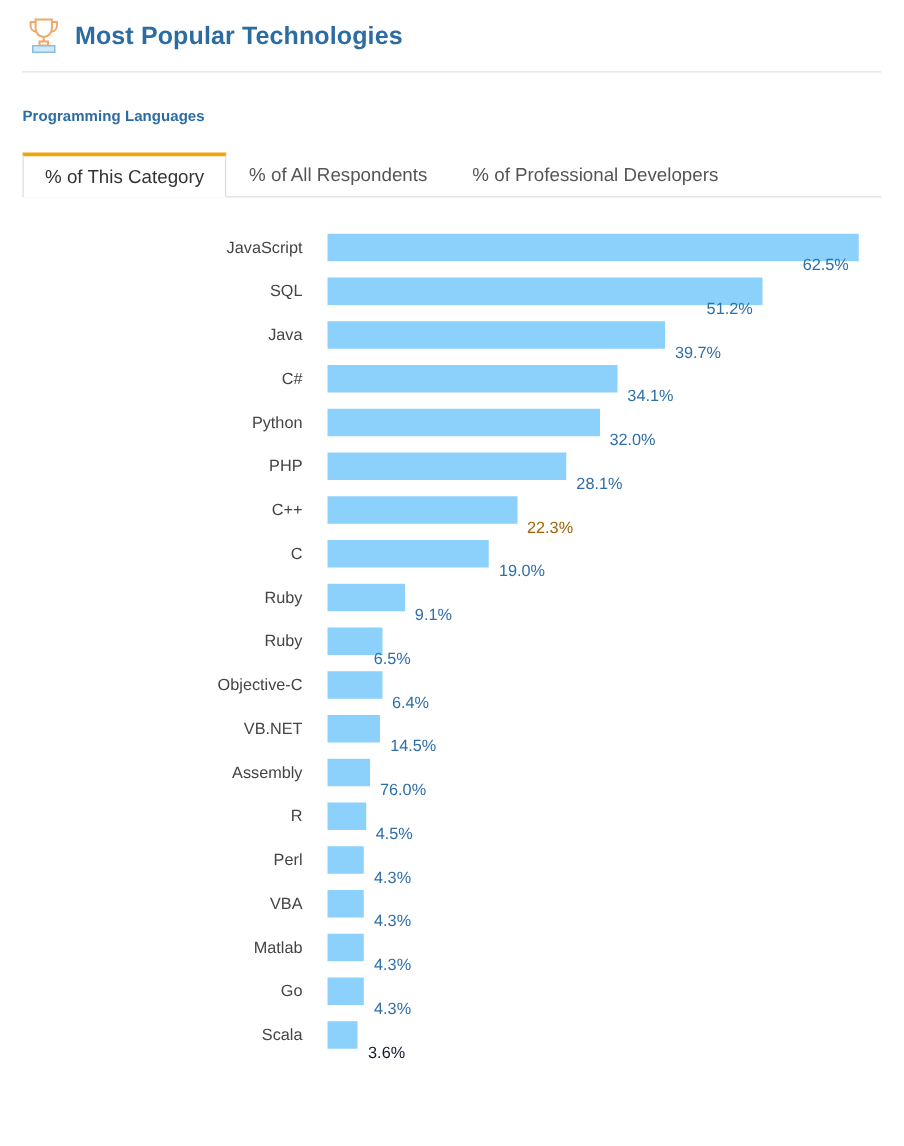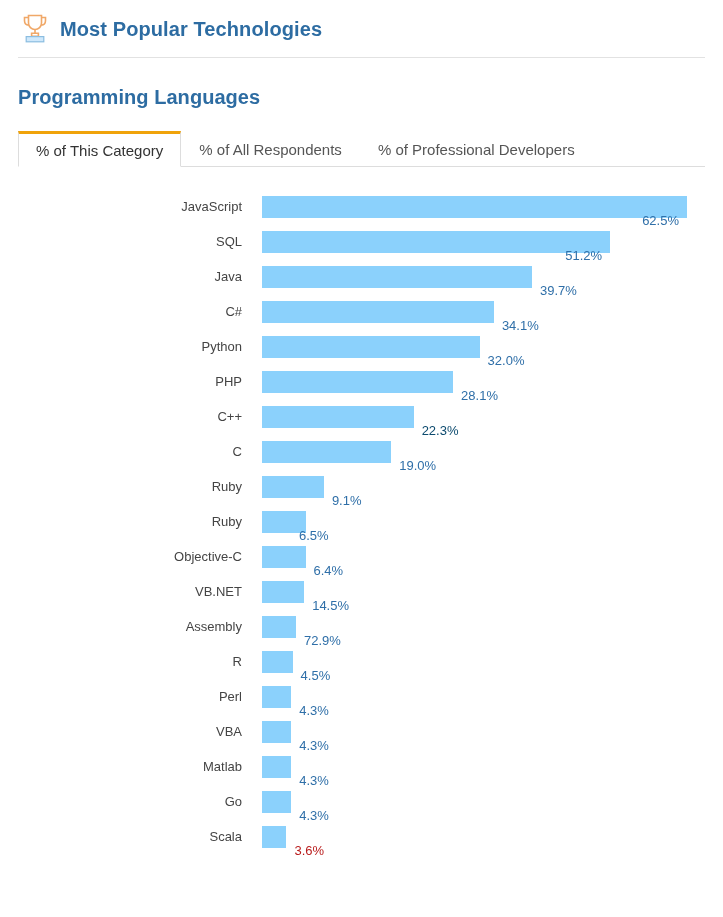--- a/index.html
+++ b/index.html
@@ -41,21 +41,21 @@
   }
   .header-rule {
     margin: 13px 18px 0 18px;
     height: 1px;
     background: #e2e2e2;
   }
 
   
   .section-title {
     margin: 28px 0 0 18px;
-    font-size: 20px;
+    font-size: 12px;
     font-weight: bold;
     color: #2d6ca2;
     letter-spacing: 0.05px;
   }
 
   
   .tabs {
     margin: 20px 18px 0 18px;
     height: 37px;
     position: relative;
@@ -207,21 +207,21 @@
       <div class="bar-label">PHP</div>
       <div class="bar-track">
         <div class="bar-fill" style="width: 191.08px; background: rgb(139, 209, 252);"></div>
         <div class="bar-value outside" style="left: 191.08px; color: rgb(47, 111, 168);">28.1%</div>
       </div>
     </div>
     <div class="bar-row">
       <div class="bar-label">C++</div>
       <div class="bar-track">
         <div class="bar-fill" style="width: 151.64px; background: rgb(139, 209, 252);"></div>
-        <div class="bar-value outside" style="left: 151.64px; color: #0c4a6e;">22.3%</div>
+        <div class="bar-value outside" style="left: 151.64px; color: #a16207;">22.3%</div>
       </div>
     </div>
     <div class="bar-row">
       <div class="bar-label">C</div>
       <div class="bar-track">
         <div class="bar-fill" style="width: 129.2px; background: rgb(139, 209, 252);"></div>
         <div class="bar-value outside" style="left: 129.2px; color: rgb(47, 111, 168);">19.0%</div>
       </div>
     </div>
     <div class="bar-row">
@@ -249,21 +249,21 @@
       <div class="bar-label">VB.NET</div>
       <div class="bar-track">
         <div class="bar-fill" style="width: 42.16px; background: rgb(139, 209, 252);"></div>
         <div class="bar-value outside" style="left: 42.16px; color: rgb(47, 111, 168);">14.5%</div>
       </div>
     </div>
     <div class="bar-row">
       <div class="bar-label">Assembly</div>
       <div class="bar-track">
         <div class="bar-fill" style="width: 34px; background: rgb(139, 209, 252);"></div>
-        <div class="bar-value outside" style="left: 34px; color: rgb(47, 111, 168);">72.9%</div>
+        <div class="bar-value outside" style="left: 34px; color: rgb(47, 111, 168);">76.0%</div>
       </div>
     </div>
     <div class="bar-row">
       <div class="bar-label">R</div>
       <div class="bar-track">
         <div class="bar-fill" style="width: 30.6px; background: rgb(139, 209, 252);"></div>
         <div class="bar-value outside" style="left: 30.6px; color: rgb(47, 111, 168);">4.5%</div>
       </div>
     </div>
     <div class="bar-row">
@@ -291,16 +291,16 @@
       <div class="bar-label">Go</div>
       <div class="bar-track">
         <div class="bar-fill" style="width: 29.24px; background: rgb(139, 209, 252);"></div>
         <div class="bar-value outside" style="left: 29.24px; color: rgb(47, 111, 168);">4.3%</div>
       </div>
     </div>
     <div class="bar-row">
       <div class="bar-label">Scala</div>
       <div class="bar-track">
         <div class="bar-fill" style="width: 24.48px; background: rgb(139, 209, 252);"></div>
-        <div class="bar-value outside" style="left: 24.48px; color: #b91c1c;">3.6%</div>
+        <div class="bar-value outside" style="left: 24.48px; color: #0f172a;">3.6%</div>
       </div>
     </div>
   </div>
 
 </body></html>

